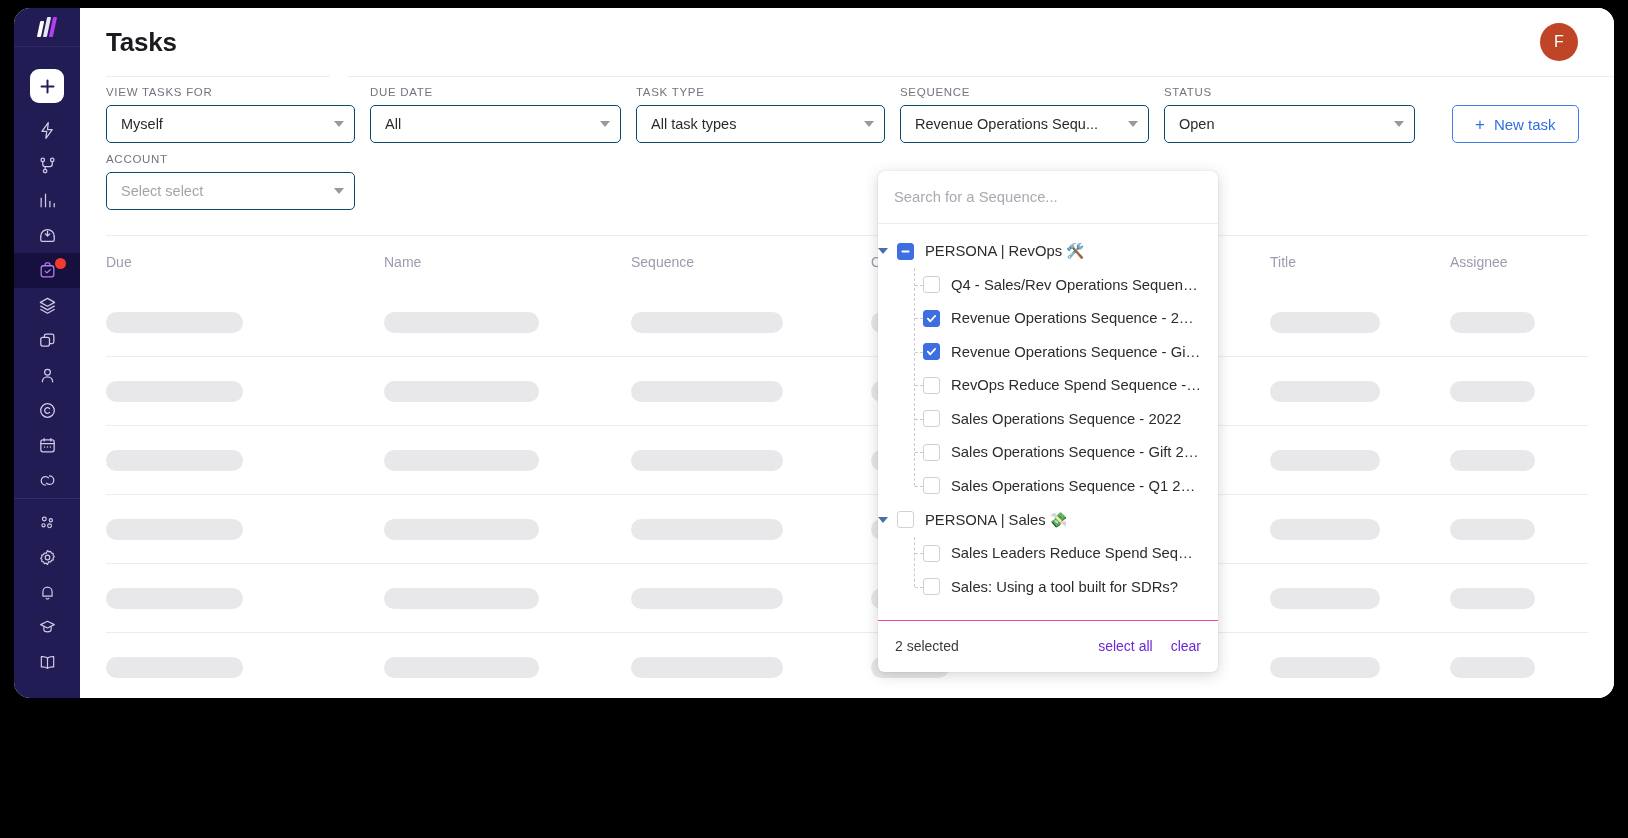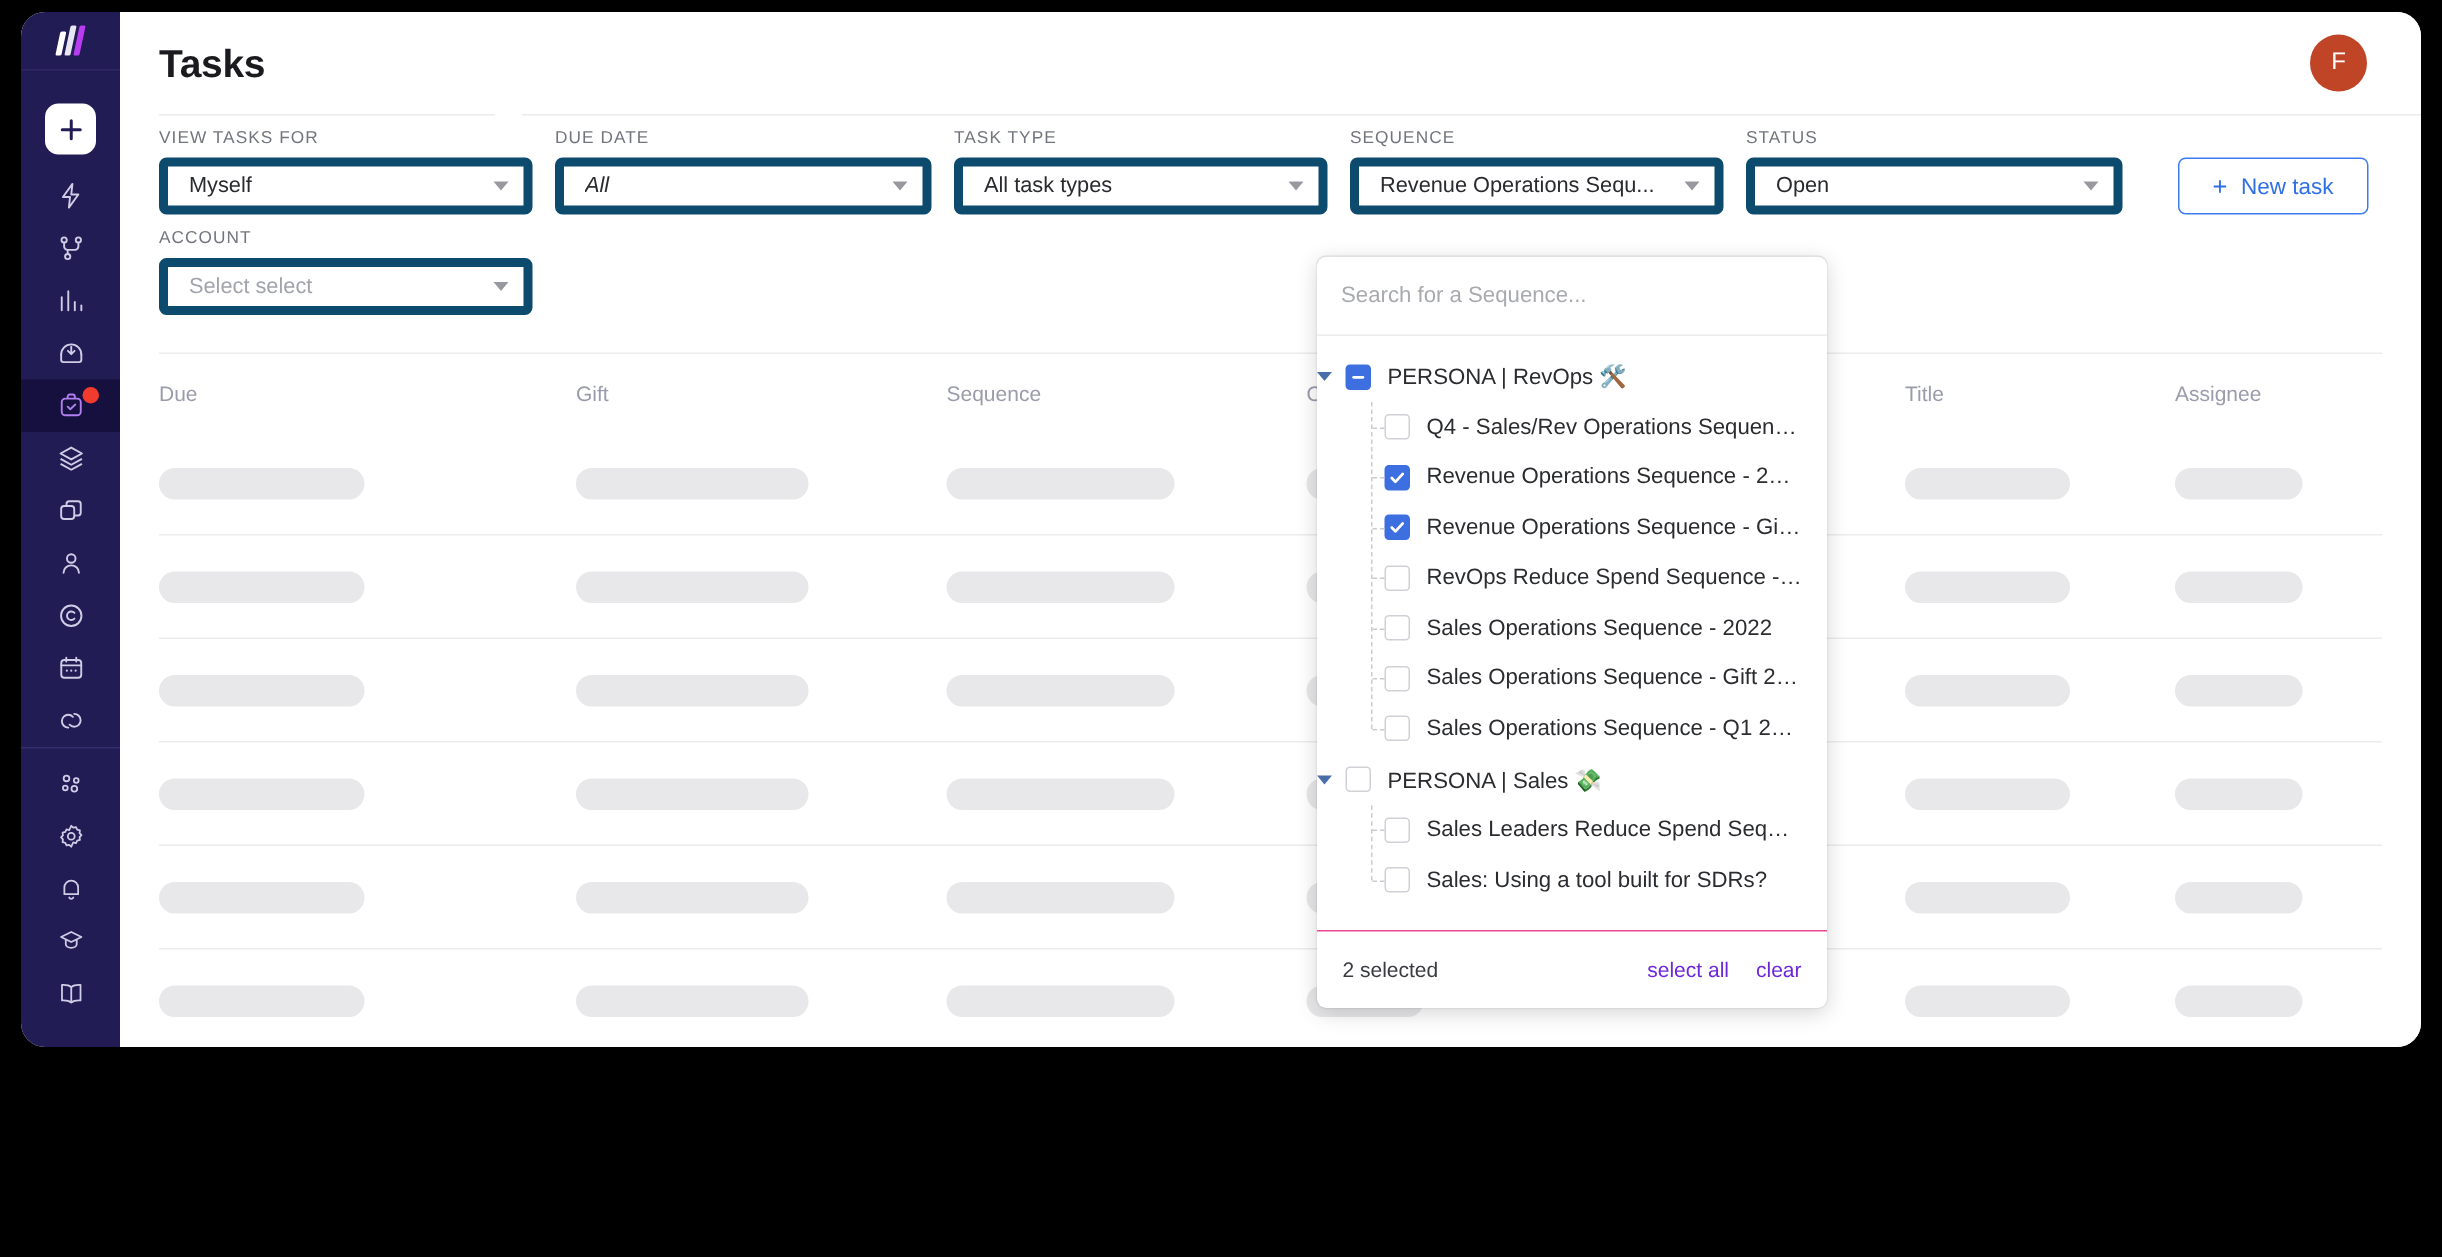--- a/index.html
+++ b/index.html
@@ -147,21 +147,21 @@
   .filter-field { display: flex; flex-direction: column; }
   .filter-label {
     font-size: 11.5px;
     letter-spacing: 0.7px;
     color: #72757d;
     margin-bottom: 7px;
     text-transform: uppercase;
   }
   .select-box {
     height: 38px;
-    border: 6px solid #0c4a6e;
+    border: 1px solid #0c4a6e;
     border-radius: 5px;
     background: #fff;
     display: flex;
     align-items: center;
     padding: 0 10px 0 14px;
     cursor: pointer;
     position: relative;
   }
   .select-value {
     font-size: 14.5px;
@@ -175,21 +175,21 @@
   .caret {
     width: 0; height: 0;
     border-left: 5px solid transparent;
     border-right: 5px solid transparent;
     border-top: 6px solid #97999f;
     margin-left: 8px;
     flex: 0 0 auto;
   }
 
   .w-view   { width: 249px; }
-  .w-due    { width: 251px; font-style: italic; }
+  .w-due    { width: 251px; }
   .w-type   { width: 249px; }
   .w-seq    { width: 249px; }
   .w-status { width: 251px; }
   .w-acct   { width: 249px; }
 
   #new-task-btn {
     height: 38px;
     border: 1px solid #3e7bf0;
     border-radius: 5px;
     background: #fff;
@@ -594,21 +594,21 @@
         </div>
       </div>
     </div>
 
     <div id="table">
       <div id="table-head">
         <div class="cell c-due">
             <span class="th">Due</span>
           </div>
         <div class="cell c-name">
-            <span class="th">Gift</span>
+            <span class="th">Name</span>
           </div>
         <div class="cell c-seq">
             <span class="th">Sequence</span>
           </div>
         <div class="cell c-open">
             <span class="th">Open</span>
           </div>
         <div class="cell c-title">
             <span class="th">Title</span>
           </div>

